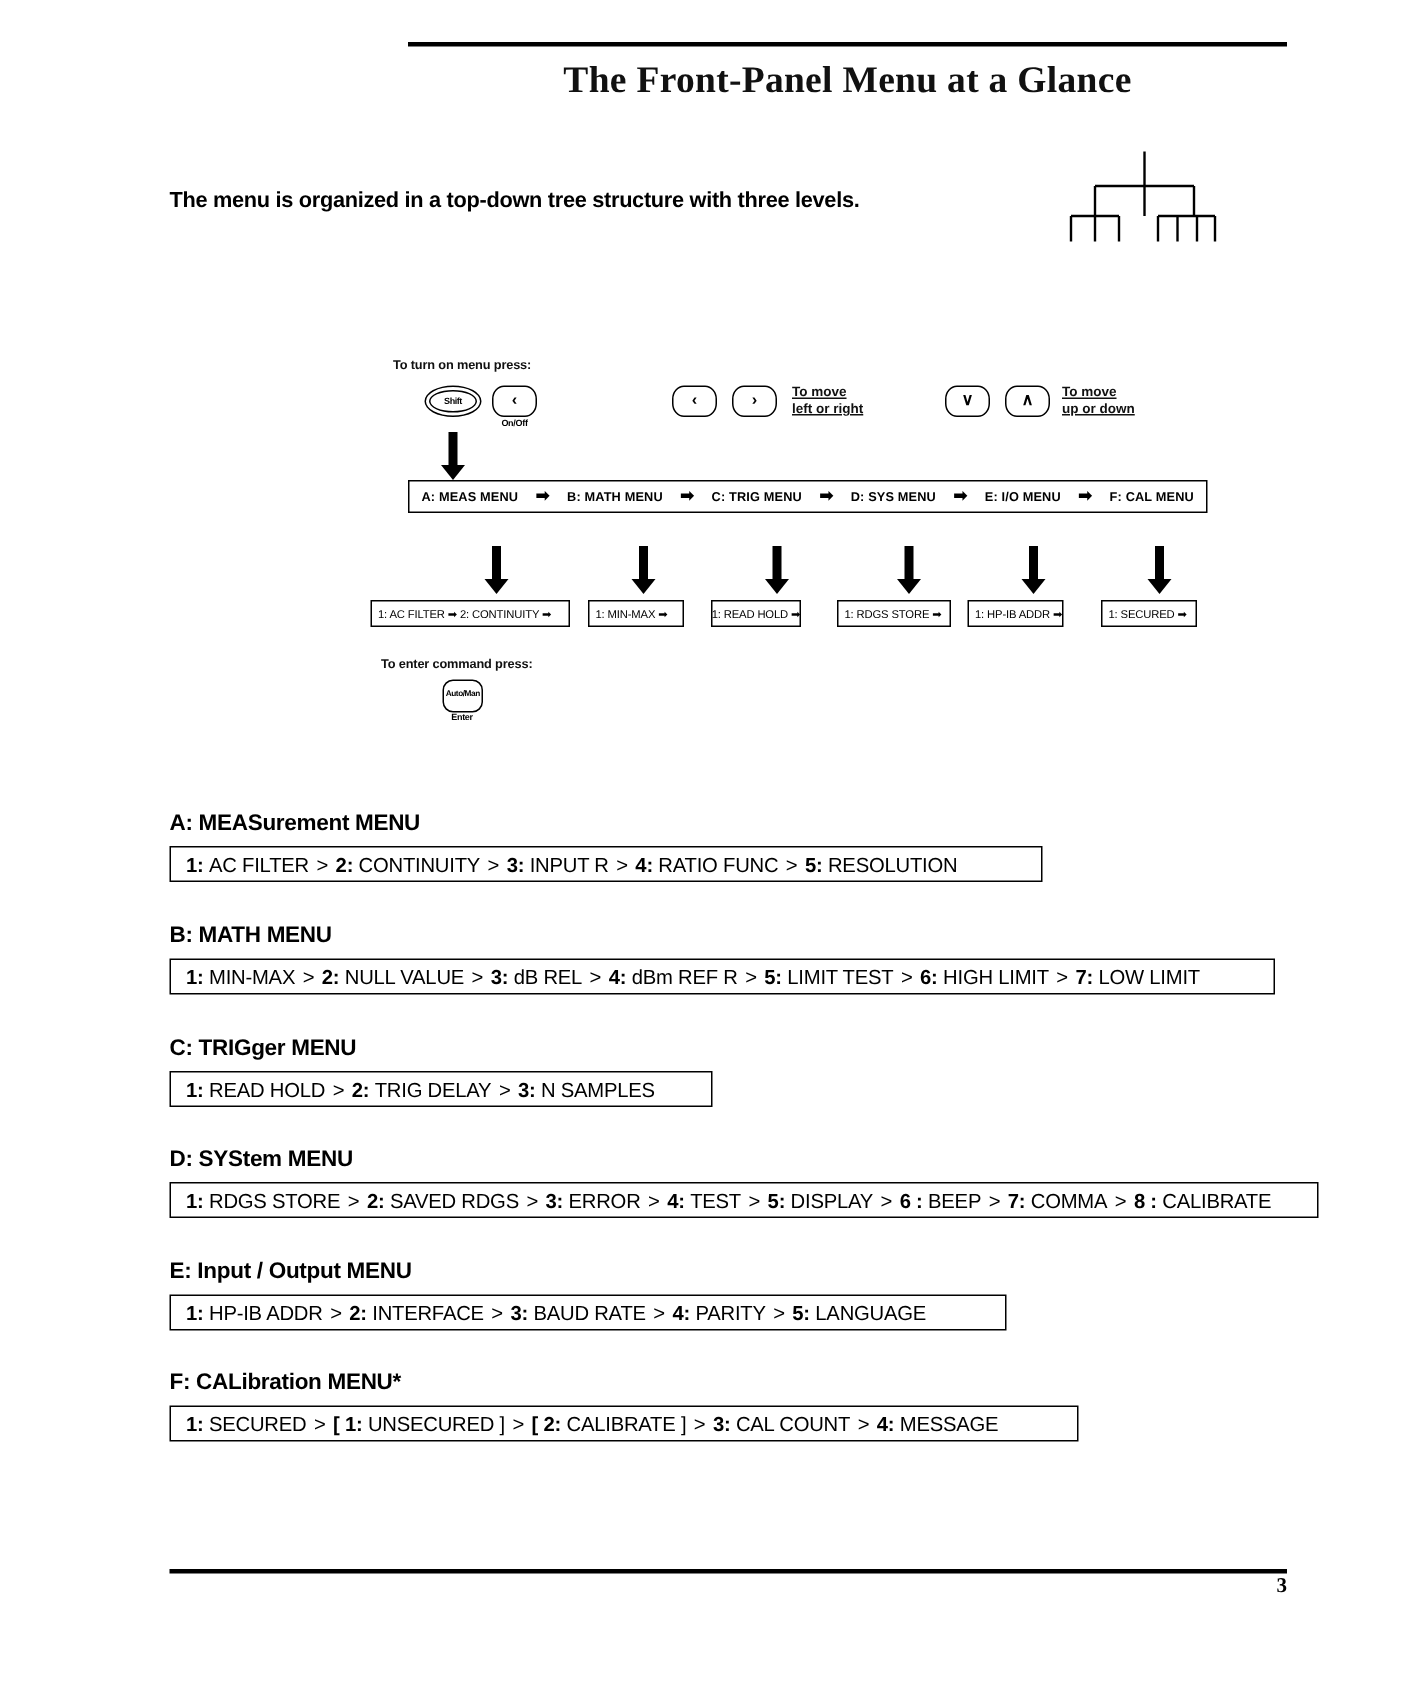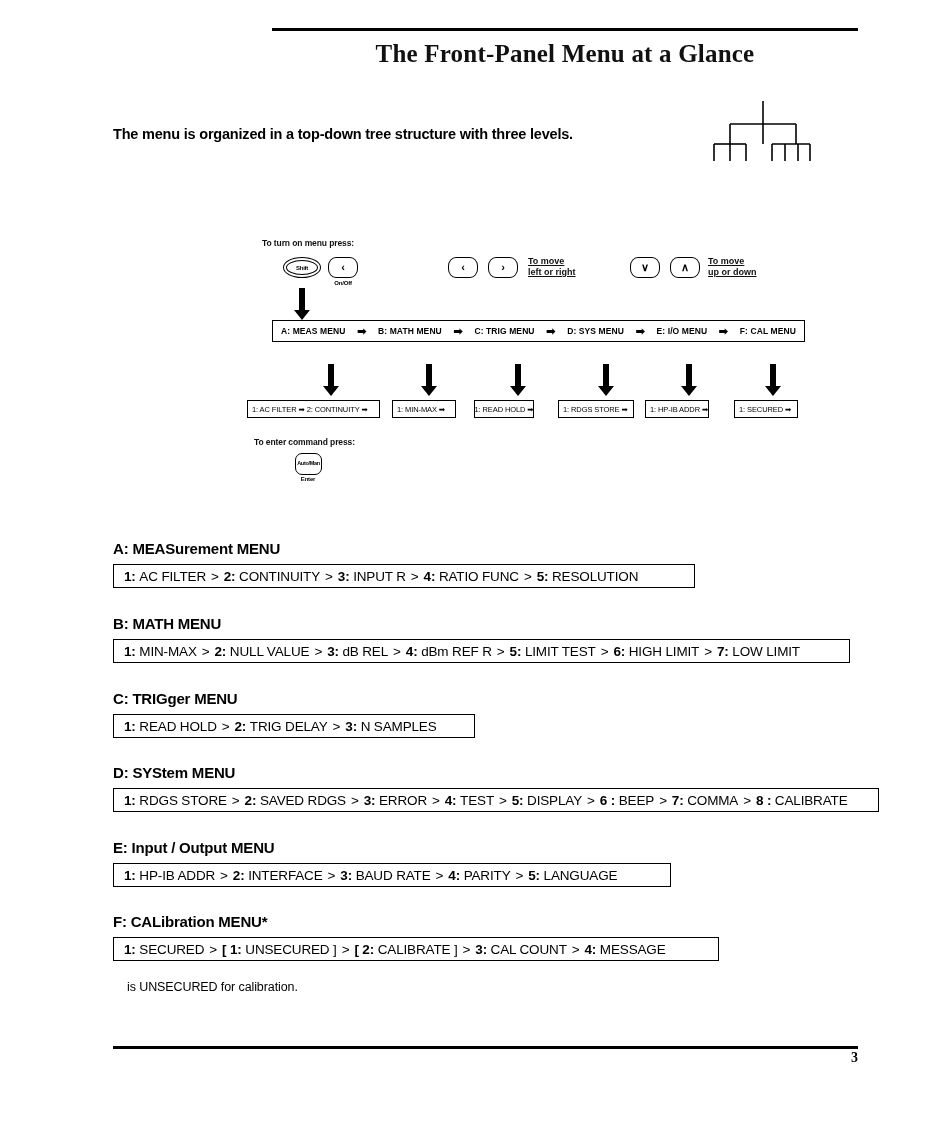--- a/index.html
+++ b/index.html
@@ -453,17 +453,16 @@
   <span class="num">[ 1:</span>&nbsp;<span>UNSECURED ]</span>
   <span class="gt">&gt;</span>
   <span class="num">[ 2:</span>&nbsp;<span>CALIBRATE ]</span>
   <span class="gt">&gt;</span>
   <span class="num">3:</span>&nbsp;<span>CAL COUNT</span>
   <span class="gt">&gt;</span>
   <span class="num">4:</span>&nbsp;<span>MESSAGE</span>
 </div>
 
 <div class="footnote">
-  <span class="ind">is UNSECURED for calibration.</span>
 </div>
 
 <div class="bottom-rule"></div>
 <div class="page-num">3</div>
 
 </body></html>

